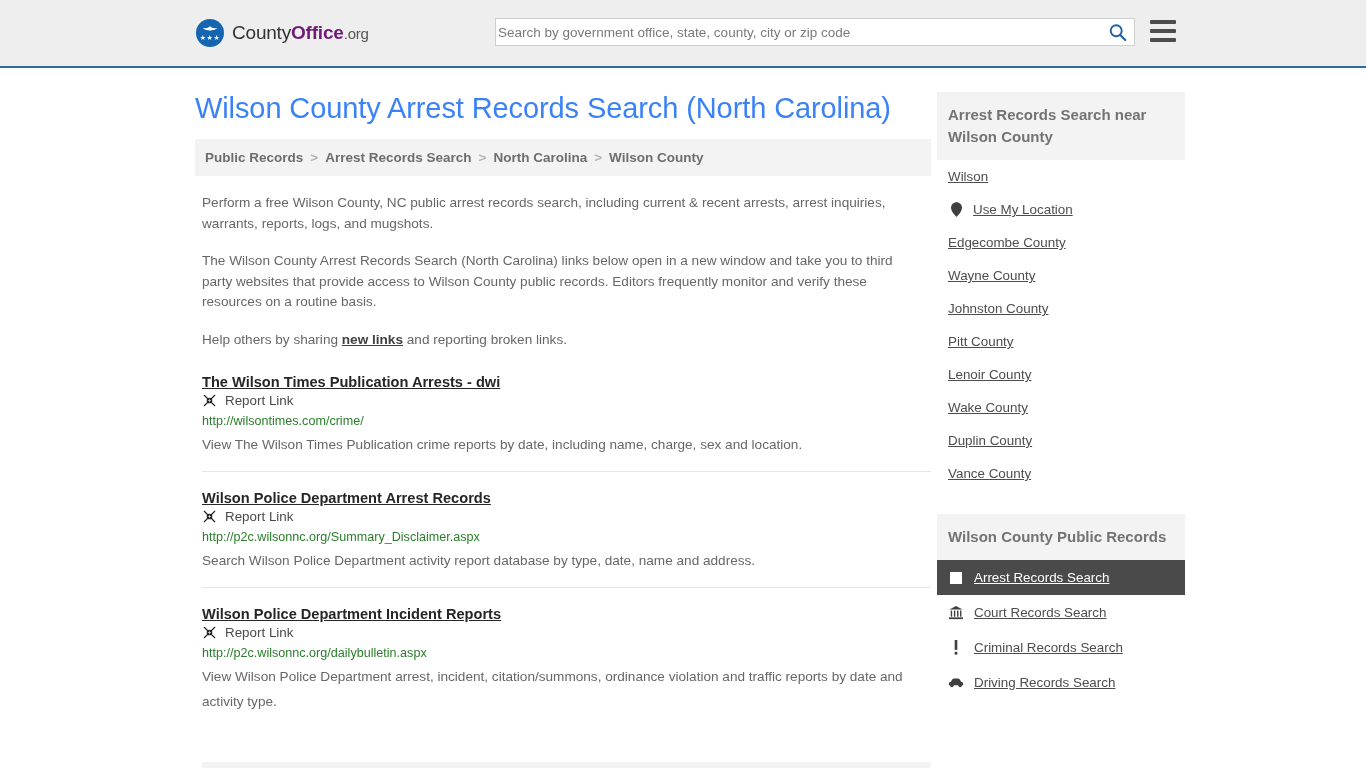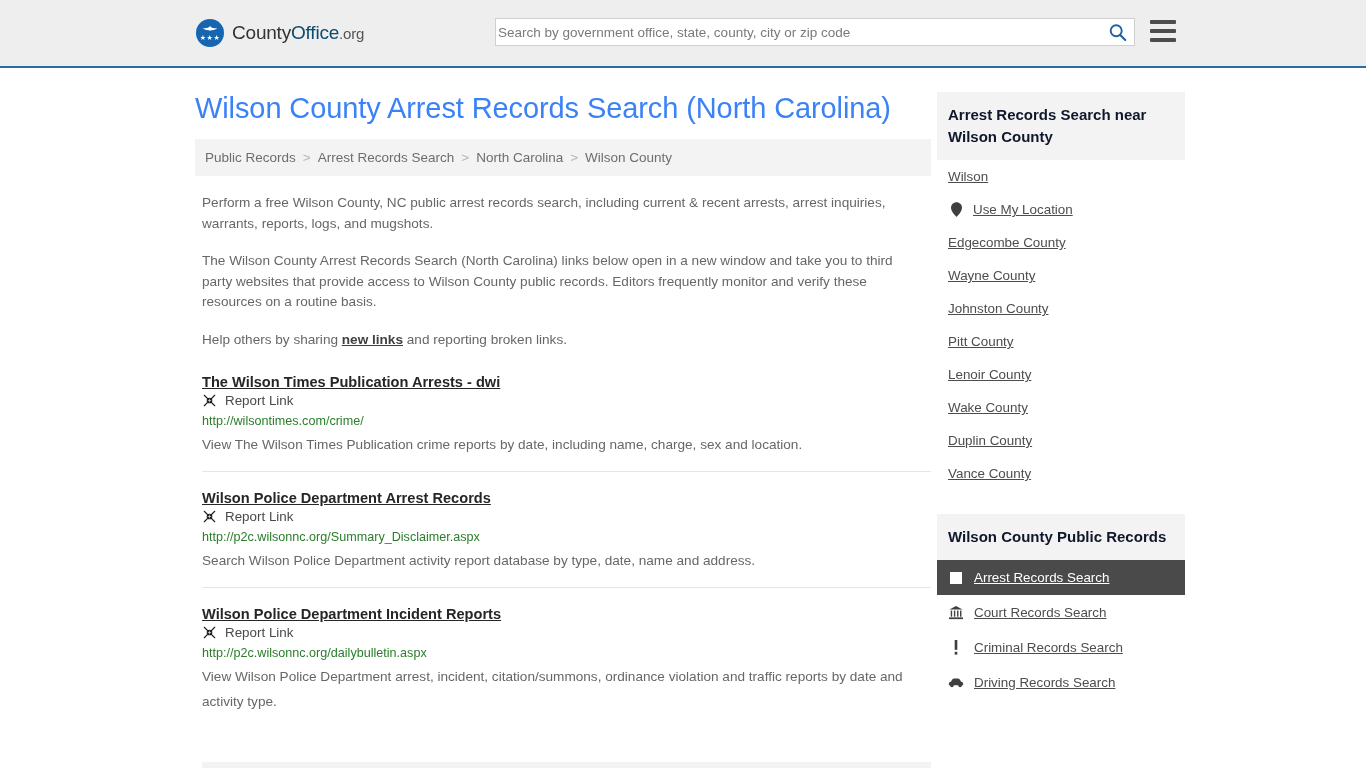--- a/index.html
+++ b/index.html
@@ -51,21 +51,21 @@
     line-height: 8px;
     white-space: nowrap;
   }
   .logo-text {
     margin-left: 8px;
     font-size: 19px;
     letter-spacing: -0.2px;
     color: #333333;
     font-weight: 400;
   }
-  .logo-text .bold-blue { color: #0c4a6e; font-weight: 400; }
+  .logo-text .bold-blue { color: #701a75; font-weight: 700; }
   .logo-text .suffix { font-size: 15px; color: #555555; }
 
   .search-wrap {
     position: absolute;
     left: 495px;
     top: 18px;
     width: 640px;
     height: 28px;
     background: #ffffff;
     border: 1px solid #cfcfcf;
@@ -124,20 +124,21 @@
 
   .breadcrumb {
     background: #f3f3f3;
     padding: 11px 10px;
     font-size: 13.5px;
     color: #6d6d6d;
     display: flex;
     align-items: flex-end;
     flex-wrap: wrap;
     gap: 0;
+    font-weight: bold;
   }
   .breadcrumb a { color: #6d6d6d; text-decoration: none; }
   .breadcrumb .sep { color: #b5b5b5; padding: 0 7px; }
 
   .intro-p {
     font-size: 13.6px;
     line-height: 20.5px;
     color: #676767;
     margin: 17px 0 0 7px;
     max-width: 718px;
@@ -207,21 +208,21 @@
     margin-top: 13px;
     max-width: 718px;
   }
 
   
   .side-head {
     background: #f3f3f3;
     padding: 12px 11px;
     font-size: 15px;
     font-weight: 700;
-    color: #0f172a;
+    color: #737373;
     line-height: 22px;
     margin-top: 24px;
   }
   .side-list { padding: 0; margin: 0; list-style: none; }
   .side-link {
     display: flex;
     align-items: center;
     gap: 9px;
     padding: 9px 11px;
     font-size: 13.4px;

